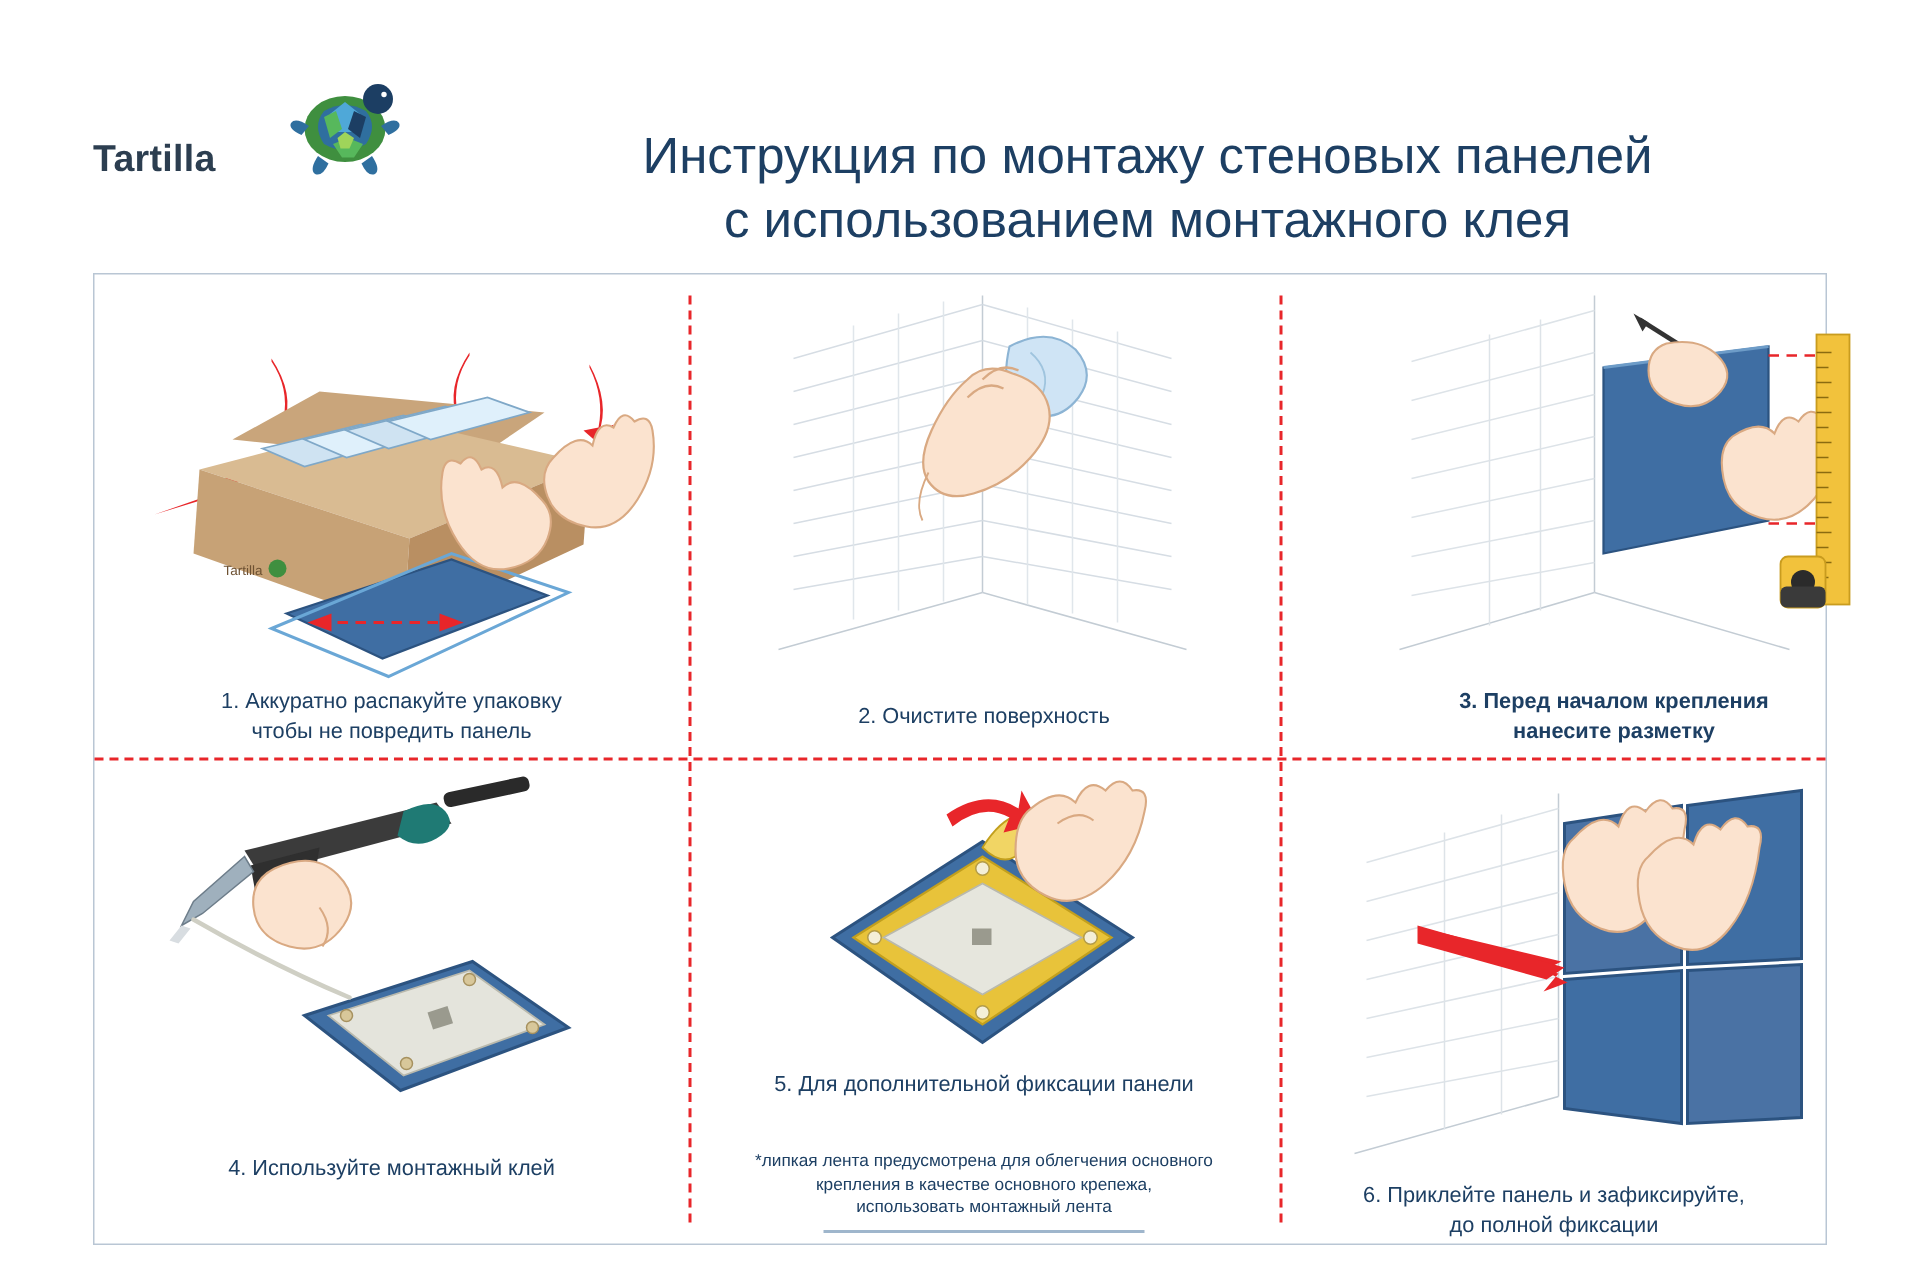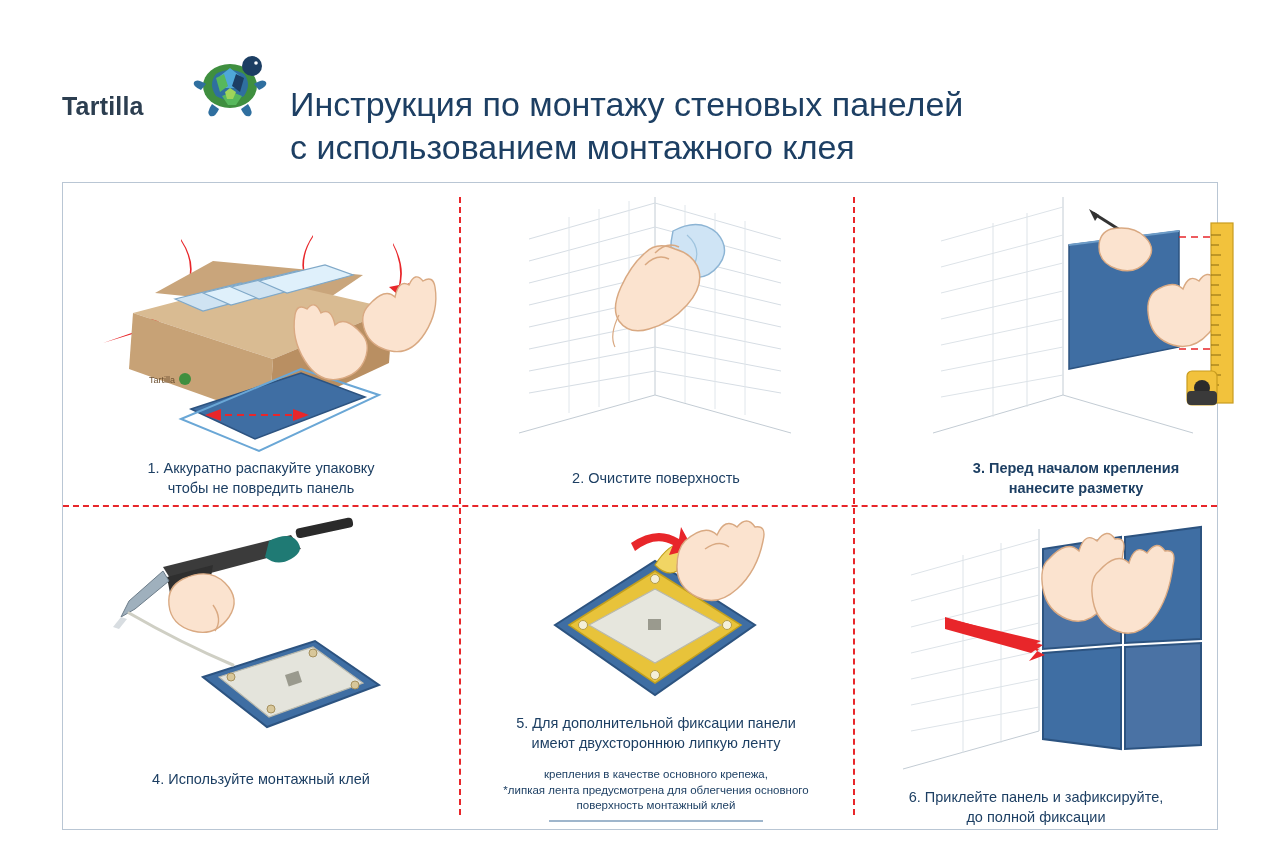--- a/index.html
+++ b/index.html
@@ -37,20 +37,21 @@
     left: 186px;
     top: 48px;
     width: 92px;
     height: 76px;
   }
   .title {
     position: absolute;
     left: 290px;
     top: 60px;
     width: 950px;
+    text-align: center;
     font-size: 34px;
     line-height: 1.28;
     color: #1d3f63;
     font-weight: normal;
   }
   .title .line {
     display: block;
     white-space: nowrap;
   }
 
@@ -403,26 +404,25 @@
         <path d="M172 38 q26 -18 48 -4 l2 -12 12 22 -24 6 4 -10 q-18 -10 -38 6z" fill="#e8262a"></path>
 
         <g fill="#fbe3cf" stroke="#d9a982" stroke-width="1.4">
           <path d="M226 36 q20 -18 32 -6 q8 -18 20 -8 q10 -12 18 0 q12 -2 8 14 q-6 30 -26 48 q-20 18 -40 8 q-20 -10 -20 -30 q0 -18 8 -26z"></path>
           <path d="M246 44 q14 -10 24 -2" fill="none"></path>
         </g>
       </svg>
     </div>
     <div class="caption cap5">
       <div>5. Для дополнительной фиксации панели</div>
-      <div>имеют двухстороннюю липкую ленту</div>
     </div>
     <div class="caption small cap5b">
+      <div>*липкая лента предусмотрена для облегчения основного</div>
       <div>крепления в качестве основного крепежа,</div>
-      <div>*липкая лента предусмотрена для облегчения основного</div>
-      <div>поверхность монтажный  клей</div>
+      <div>использовать монтажный  лента</div>
     </div>
     <div class="underline"></div>
   </div>
 
   <div class="cell c6">
     <div class="art">
       <svg width="366" height="260" viewBox="0 0 366 260">
 
         <g stroke="#c3ccd4" stroke-width="1">
           <line x1="186" y1="6" x2="186" y2="208"></line>

